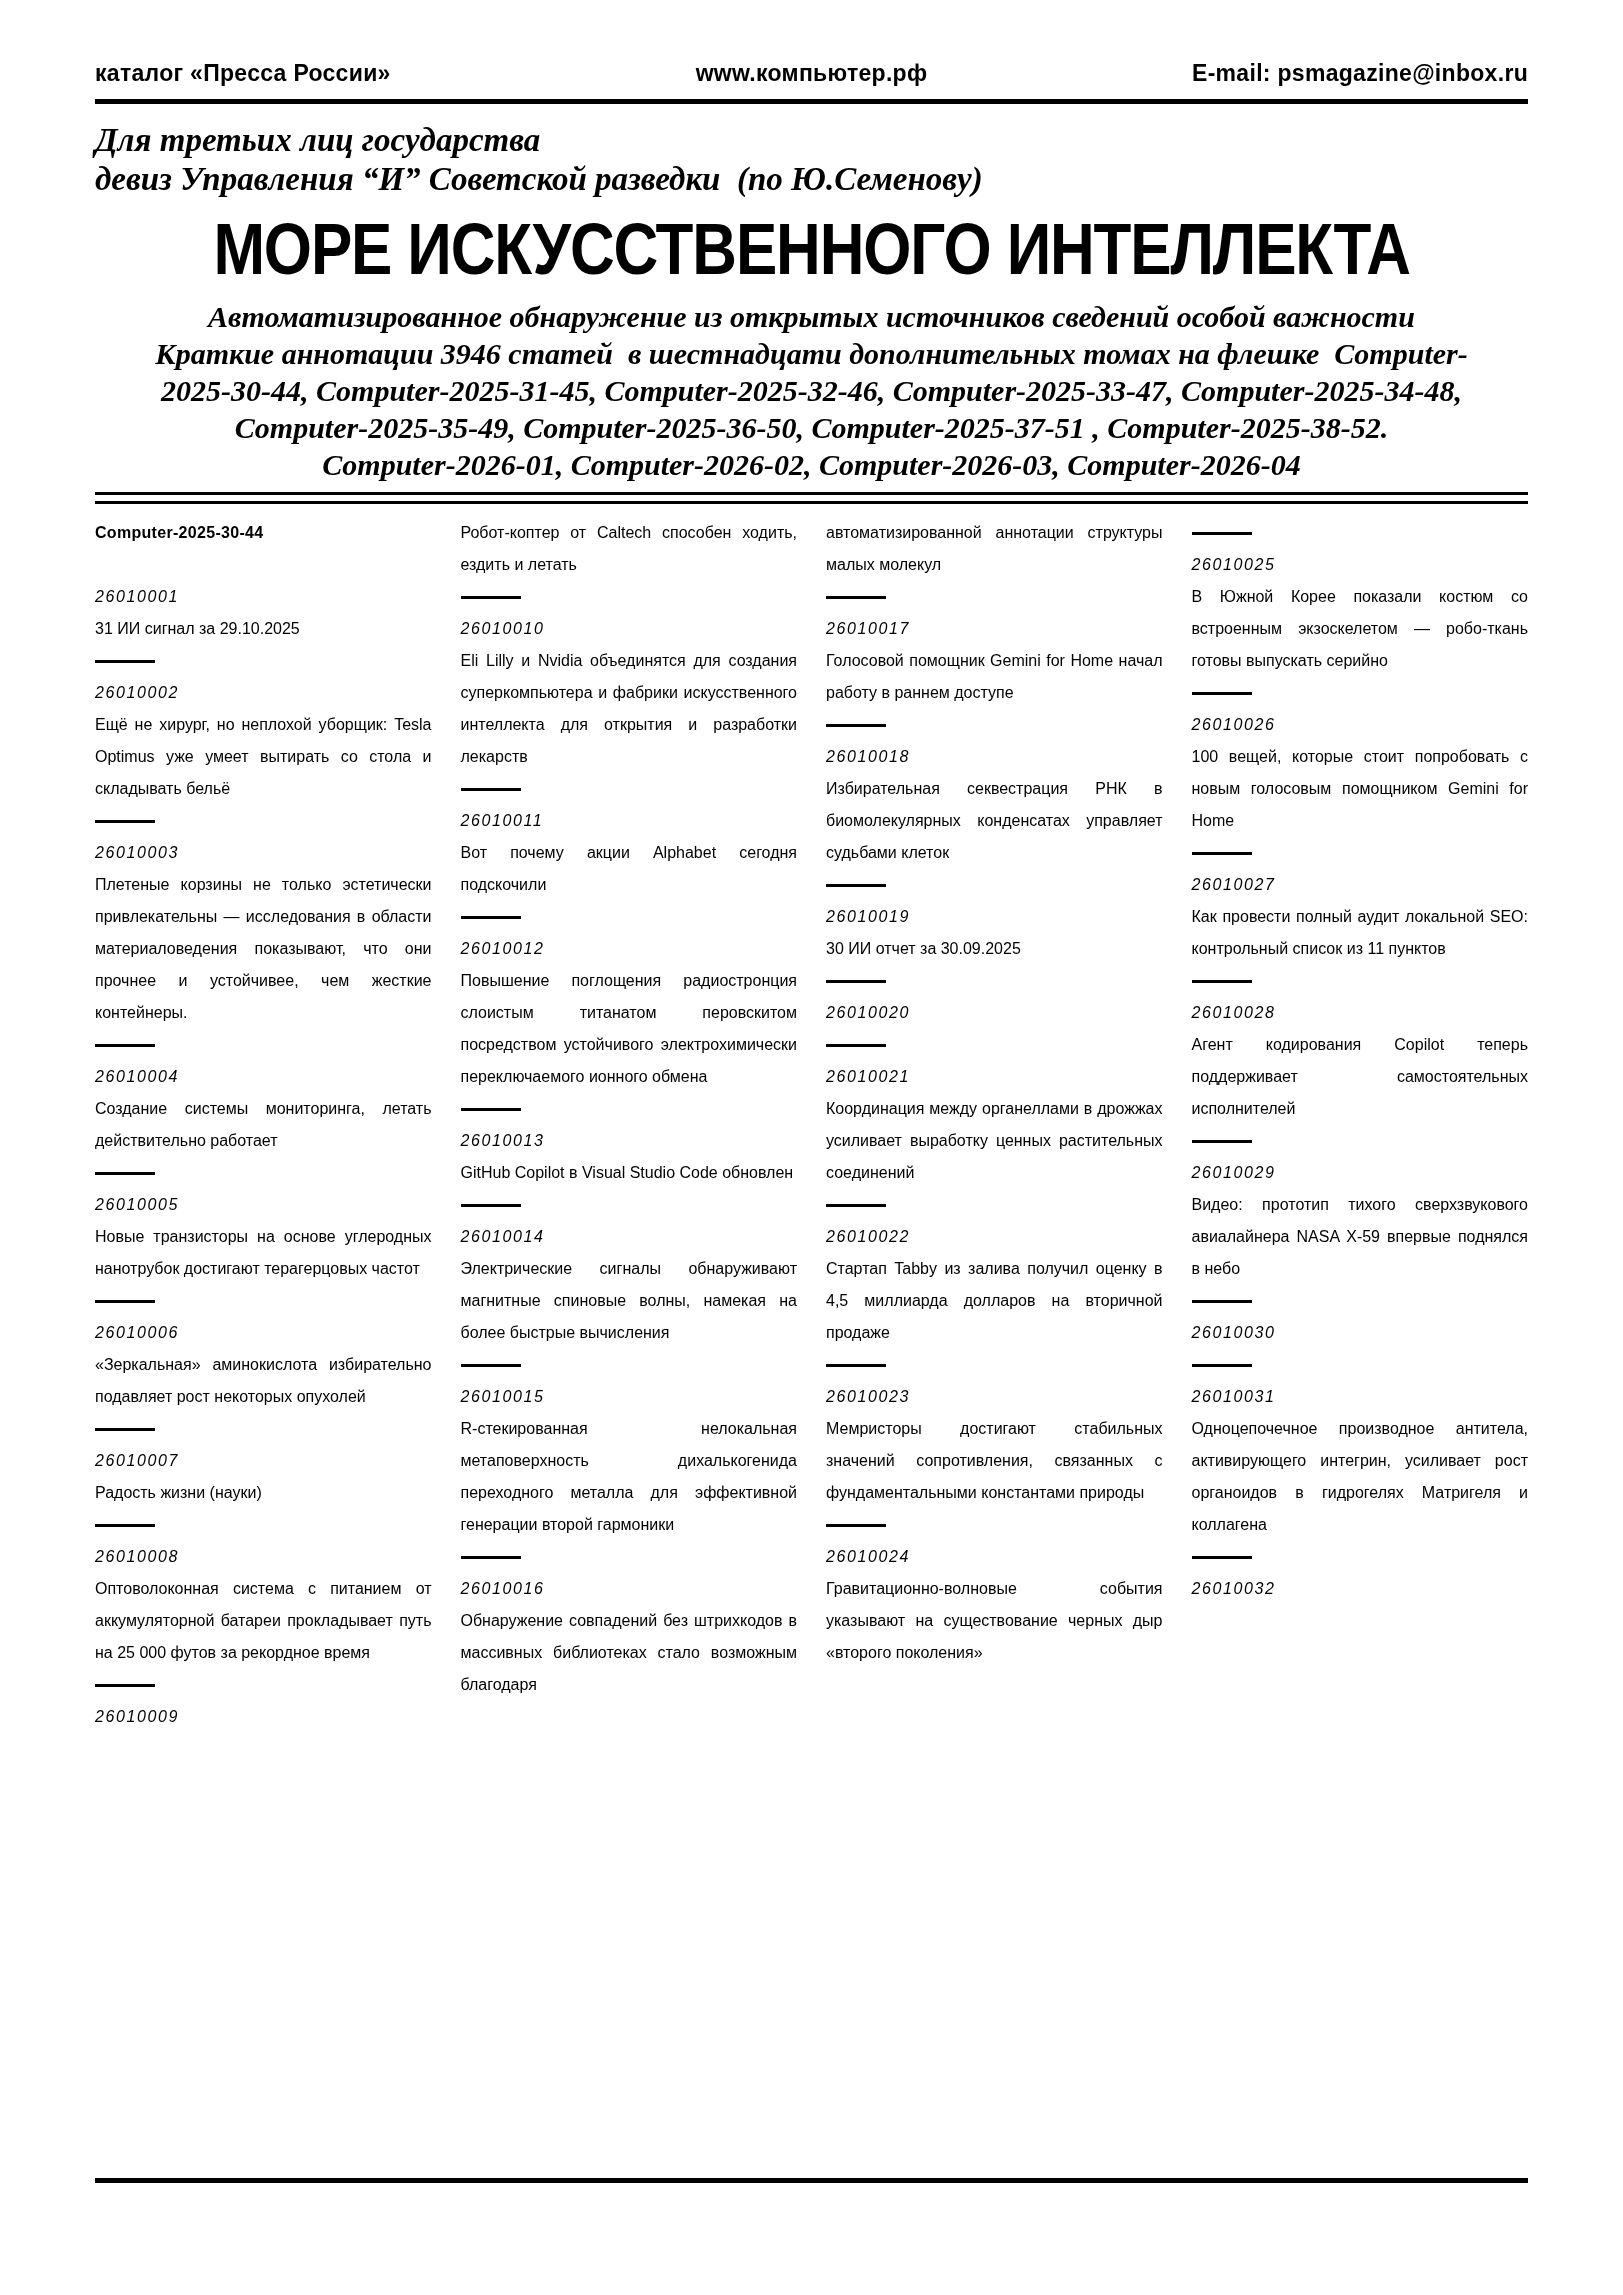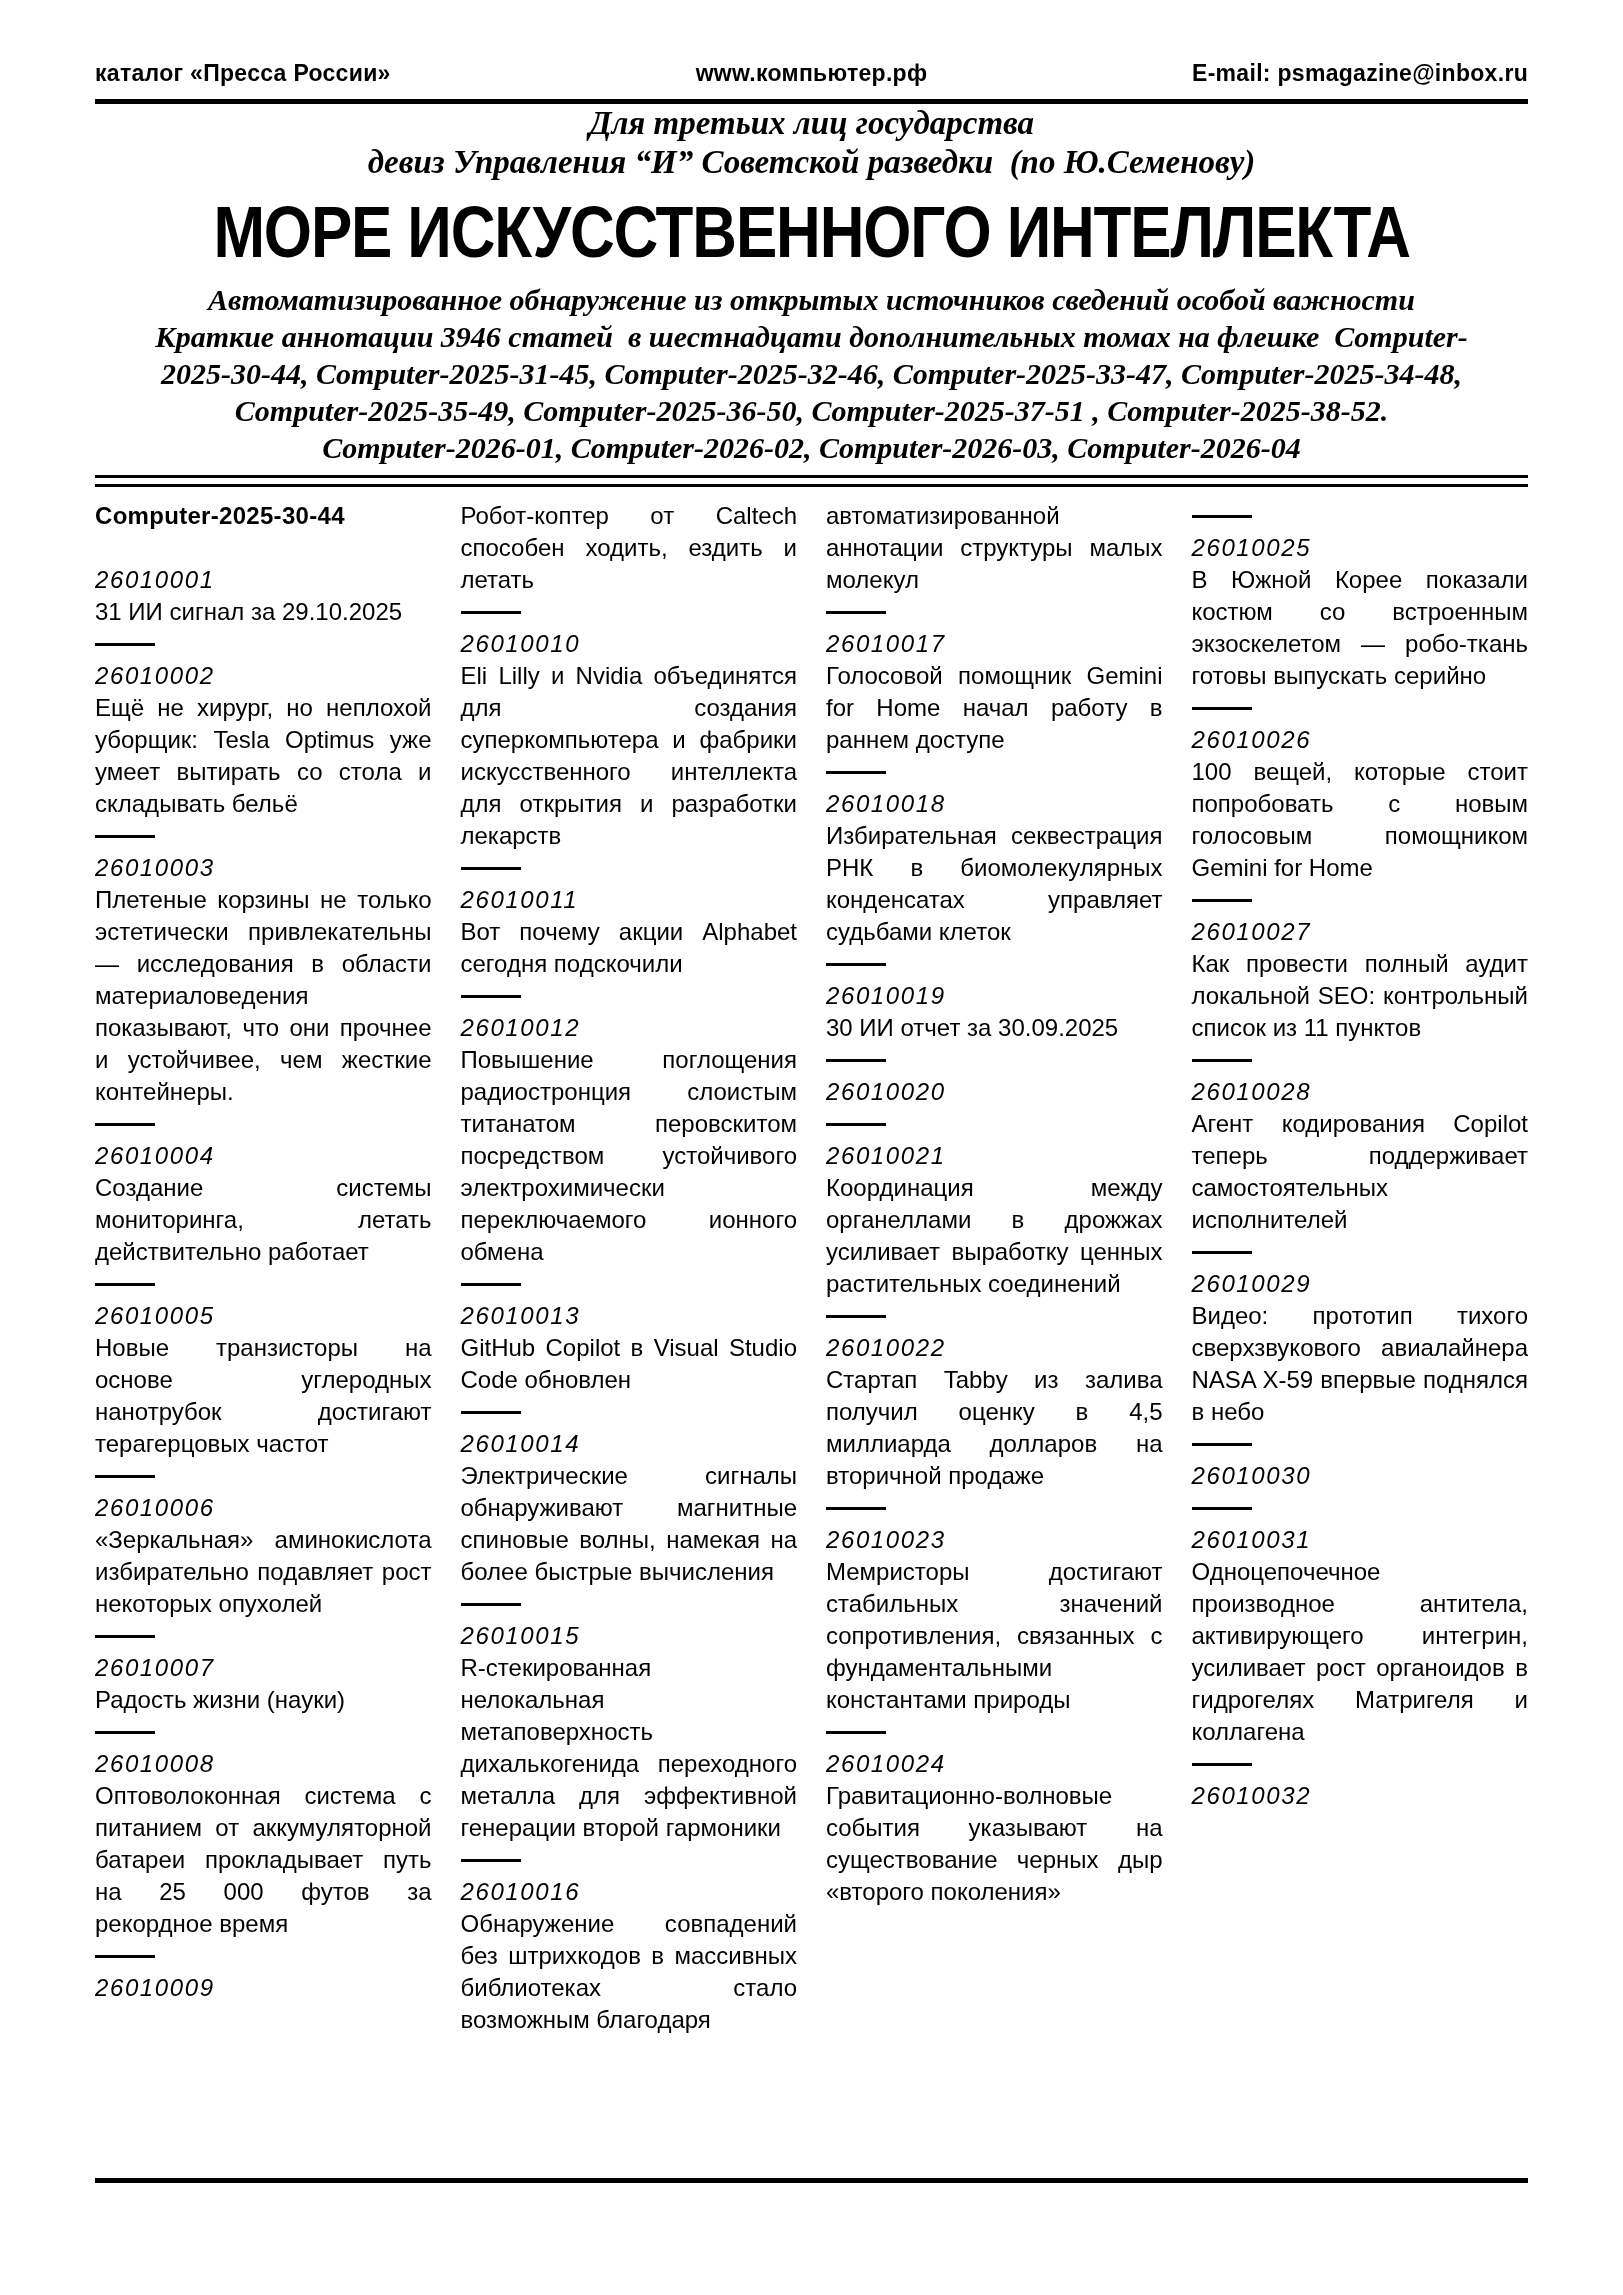--- a/index.html
+++ b/index.html
@@ -17,21 +17,22 @@
     display:grid;grid-template-columns:1fr auto 1fr;
     align-items:baseline;
     font-weight:bold;font-size:23px;line-height:29px;
     letter-spacing:0.3px;
   }
   .header-row .hc{justify-self:center;}
   .header-row .hr{justify-self:end;}
   .header-rule{margin-top:10.5px;border-top:5.9px solid #000;}
   
   .motto{
-    text-align:center;
+    margin-top:17px;
+    text-align:left;
     font-family:"Liberation Serif",serif;
     font-style:italic;font-weight:bold;
     font-size:33px;line-height:39px;
   }
   
   .title-wrap{margin-top:14.4px;display:flex;justify-content:center;}
   .title-inner{
     font-weight:bold;font-size:72px;line-height:73px;
     letter-spacing:-1.3px;white-space:nowrap;
     transform:scaleX(0.86);transform-origin:center;
@@ -47,21 +48,21 @@
   
   .double-rule{
     margin-top:9.2px;height:6.5px;
     border-top:3.9px solid #000;border-bottom:3.9px solid #000;
   }
   
   .columns{
     display:flex;gap:29px;
     margin-top:13px;
     height:1649px;overflow:hidden;
-    font-size:24px;line-height:32px;
+    font-size:16px;line-height:32px;
   }
   .col{flex:1 1 0;min-width:0;}
   .vol-heading{font-weight:bold;margin-bottom:32px;letter-spacing:0.3px;}
   .art-num{letter-spacing:1.6px;font-style:italic;}
   .art-text{text-align:justify;}
   .sep-row{height:32px;display:flex;align-items:center;}
   .sep-line{width:60px;height:2.6px;background:#000;}
   
   .footer{position:absolute;left:95px;right:95px;top:2178px;}
   .footer-rule{border-top:5.9px solid #000;}

